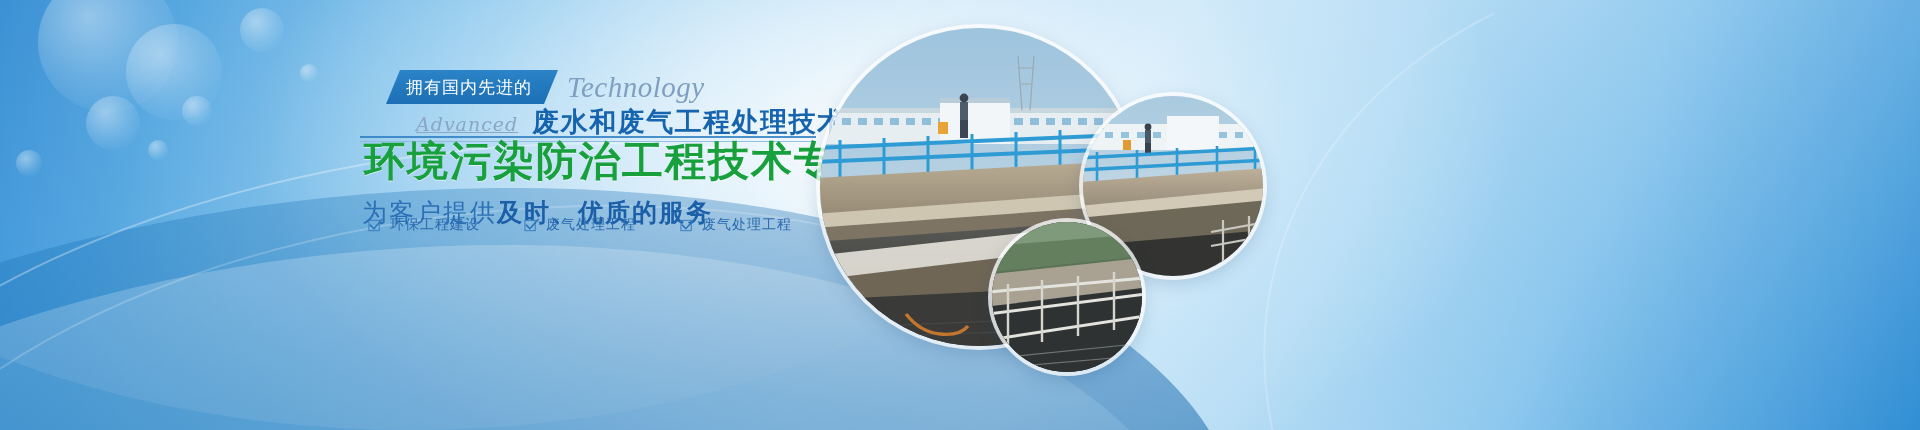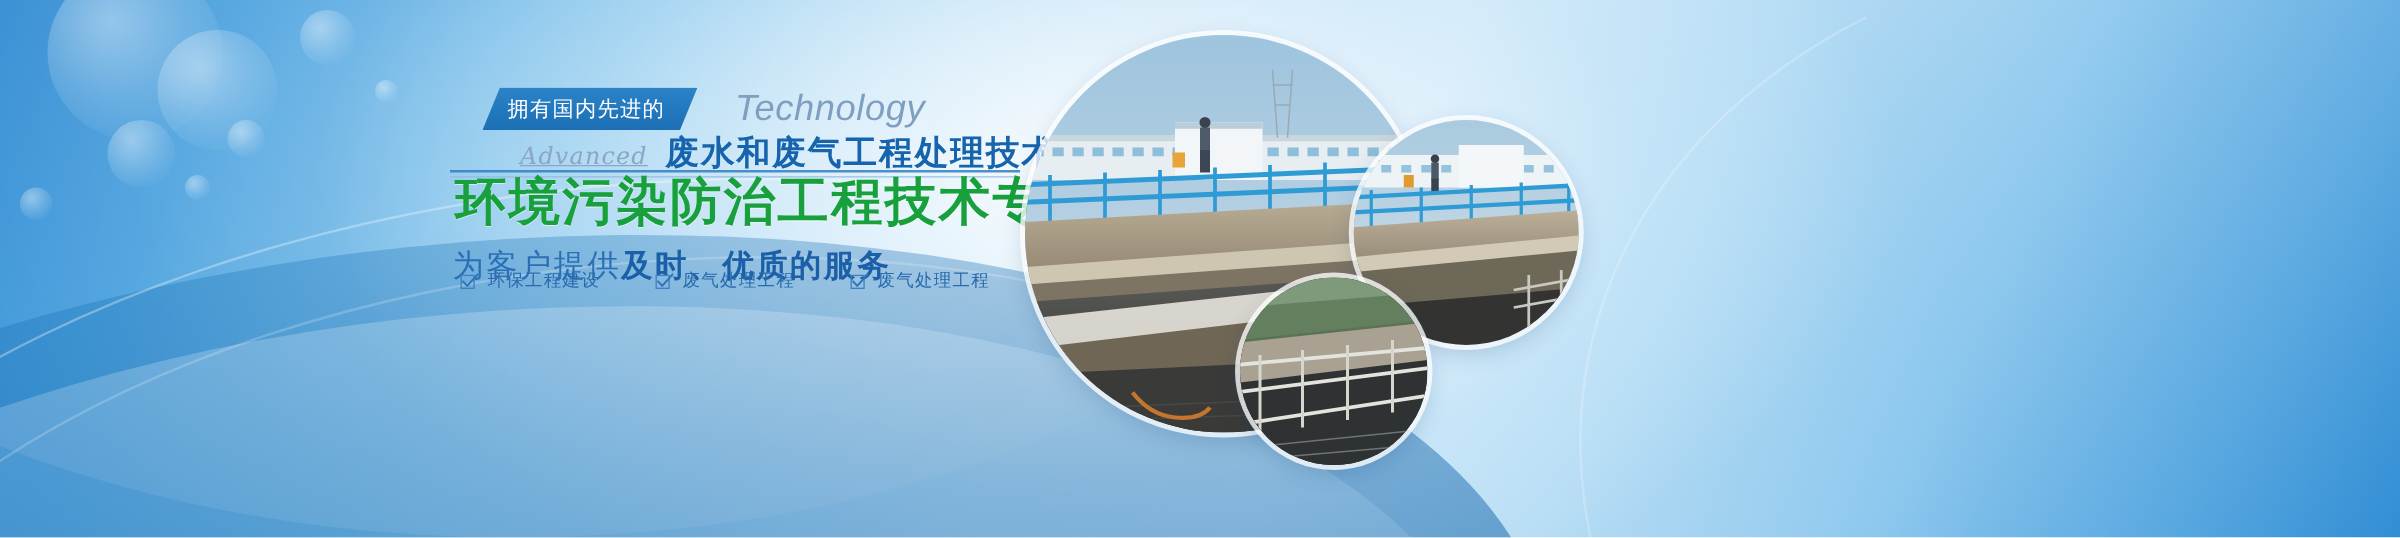--- a/index.html
+++ b/index.html
@@ -130,22 +130,22 @@
     clip-path: polygon(14px 0, 100% 0, calc(100% - 14px) 100%, 0 100%);
   }
   .tag-text {
     color: #ffffff;
     font-size: 17px;
     letter-spacing: 1px;
     white-space: nowrap;
     font-family: "DejaVu Sans", "Liberation Sans", sans-serif;
   }
   .script-tech {
-    margin-left: 30px;
-    font-family: Liberation Sans, sans-serif;
+    margin-left: 9px;
+    font-family: Liberation Serif, serif;
     font-style: italic;
     font-size: 29px;
     color: #7f9fc0;
     letter-spacing: 0.5px;
     line-height: 1;
     white-space: nowrap;
   }
 
   
   .row-sub {

